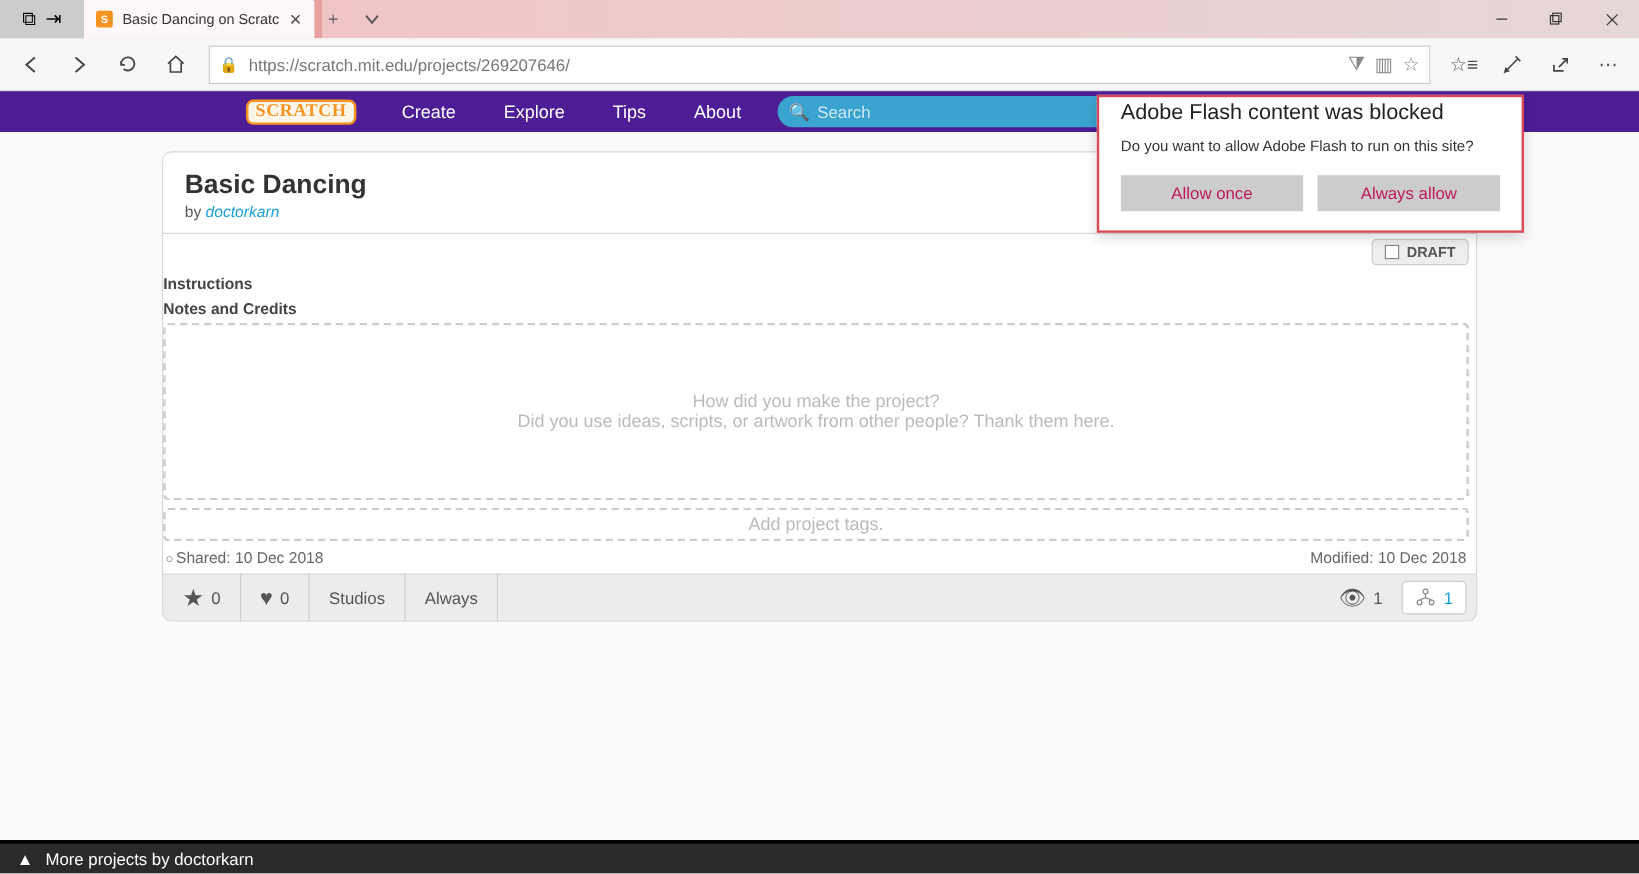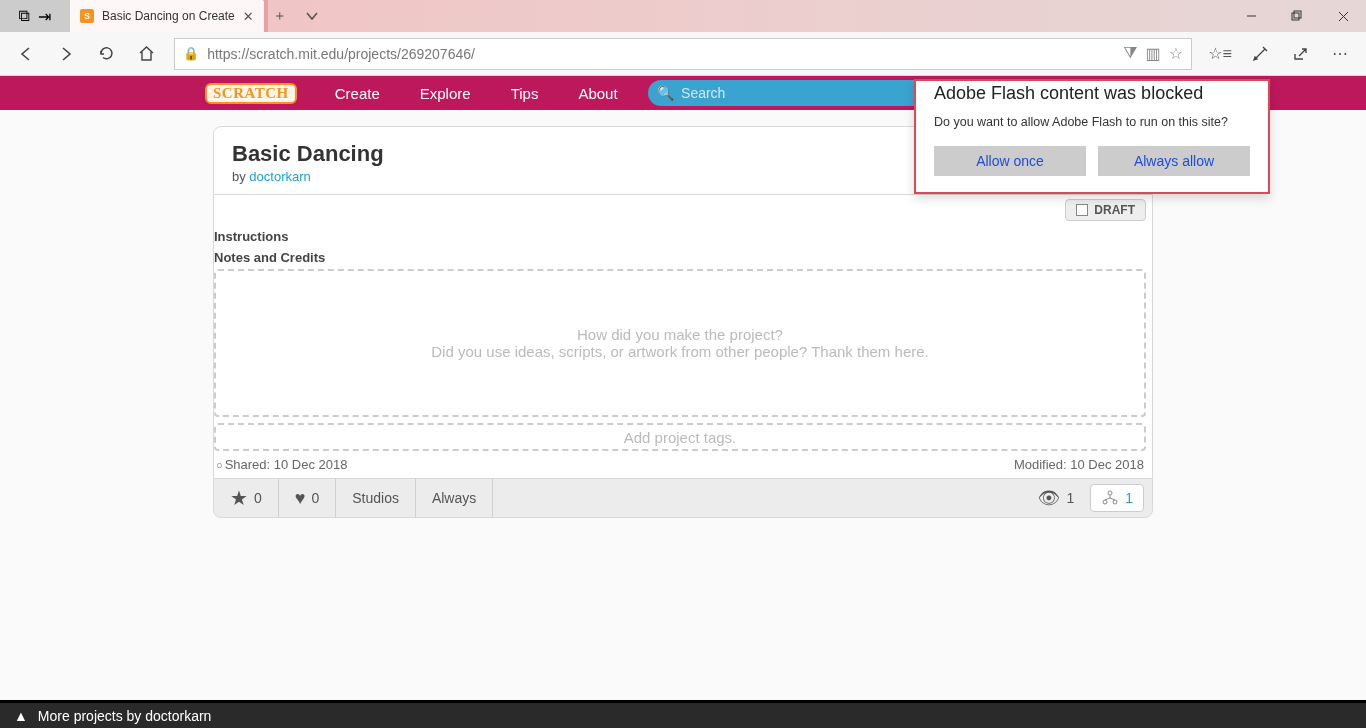--- a/index.html
+++ b/index.html
@@ -18,35 +18,35 @@
 
 
 .toolbar { height: 44px; background: #f7f7f7; display: flex; align-items: center; padding: 0 8px; gap: 4px; border-bottom: 1px solid #d9d9d9; }
 .tbtn { width: 36px; height: 36px; display: flex; align-items: center; justify-content: center; color: #555; border-radius: 2px; }
 .addr { flex: 1; height: 32px; background: #fff; border: 1px solid #ccc; margin: 0 6px; display: flex; align-items: center; padding: 0 8px; gap: 8px; }
 .addr .lock { color: #888; font-size: 13px; }
 .addr .url { font-size: 14px; color: #777; flex: 1; }
 .addr-right { display: flex; gap: 8px; color: #888; }
 
 
-.scratch-nav { height: 34px; background: #be185d; display: flex; align-items: center; padding-left: 205px; gap: 0; }
+.scratch-nav { height: 34px; background: #4c1d95; display: flex; align-items: center; padding-left: 205px; gap: 0; }
 .scratch-logo { font-family: "Comic Sans MS", cursive; font-weight: bold; color: #f7931e; background: #fff5e6; border: 2px solid #f7931e; border-radius: 6px; padding: 0 6px; font-size: 15px; letter-spacing: 0.5px; text-shadow: 1px 1px 0 #fff; margin-right: 18px; }
 .scratch-nav a { color: #fff; font-size: 15px; text-decoration: none; padding: 16px 20px; height: 34px; display: flex; align-items: center; }
 .scratch-search { flex: 1; max-width: 560px; height: 26px; background: #3ba3d0; border-radius: 13px; display: flex; align-items: center; padding: 0 10px; gap: 6px; margin-left: 10px; }
 .scratch-search .sicon { color: #cce9f5; font-size: 14px; }
 .scratch-search input { background: transparent; border: none; outline: none; color: #fff; font-size: 14px; flex: 1; }
 .scratch-search input::placeholder { color: #cce9f5; }
 
 
 .page { background: #fafafa; height: calc(100% - 32px - 44px - 34px - 28px); display: flex; justify-content: center; overflow: hidden; }
-.container { width: 940px; margin-top: 16px; border-radius: 27px; }
+.container { width: 1096px; margin-top: 16px; border-radius: 27px; }
 .proj-head { background: #fff; border: 1px solid #d9d9d9; border-radius: 8px 8px 0 0; padding: 14px 18px 10px; }
 .proj-title { font-size: 22px; font-weight: bold; color: #333; }
 .proj-by { font-size: 13px; color: #555; margin-top: 2px; }
-.proj-by a { color: #1aa0d8; text-decoration: none; }
+.proj-by a { color: #1aa0d8; text-decoration: none; font-style: italic; }
 
 .proj-body { display: flex; gap: 12px; background: #fff; border-left: 1px solid #d9d9d9; border-right: 1px solid #d9d9d9; padding: 0; }
 .stage-col { width: 498px; }
 .stage { background: #e6e6e6; height: 400px; display: flex; flex-direction: column; align-items: center; justify-content: center; color: #888; border: 1px solid #d9d9d9; margin: 0 0 0 4px; }
 .stage-text { font-size: 15px; color: #888; margin-bottom: 24px; }
 
 .right-col { flex: 1; padding: 4px 6px 0 0; }
 .draft-box { float: right; background: #eee; border: 1px solid #ccc; border-radius: 4px; padding: 3px 10px; font-size: 12px; font-weight: bold; color: #555; display: flex; align-items: center; gap: 6px; margin-bottom: 8px; text-align: right; }
 .draft-box .cb { width: 12px; height: 12px; border: 1.5px solid #888; background: #fff; }
 .section-label { clear: both; font-size: 13px; font-weight: bold; color: #444; margin: 6px 0 4px; }
@@ -61,35 +61,35 @@
 .remix-btn { background: #fff; border: 1px solid #ccc; border-radius: 4px; height: 28px; padding: 0 10px; display: flex; align-items: center; gap: 6px; margin-right: 8px; color: #1aa0d8; font-size: 14px; }
 
 
 .footer-strip { position: absolute; bottom: 0; left: 0; right: 0; height: 28px; background: #2a2a2a; color: #fff; display: flex; align-items: center; padding: 0 14px; font-size: 14px; gap: 10px; border-top: 3px solid #000; }
 
 
 .flash-popup { position: absolute; top: 79px; right: 96px; width: 356px; background: #fff; border: 2px solid #d94a56; box-shadow: 0 4px 10px rgba(0,0,0,0.15); padding: 2px 18px 16px; z-index: 50; }
 .flash-popup h3 { font-size: 18px; font-weight: 400; color: #222; margin-bottom: 10px; }
 .flash-popup p { font-size: 12.5px; color: #333; margin-bottom: 14px; line-height: 1.4; }
 .flash-popup .btns { display: flex; gap: 12px; }
-.flash-popup button { flex: 1; height: 30px; background: #ccc; border: none; font-size: 14px; color: #1d4ed8; cursor: pointer; }
+.flash-popup button { flex: 1; height: 30px; background: #ccc; border: none; font-size: 14px; color: #be185d; cursor: pointer; }
 
 svg { display: block; }
 </style>
 </head>
 <body>
 
 <div class="titlebar">
   <div class="sys-left">
     <span>⧉</span>
     <span>⇥</span>
   </div>
   <div class="tab">
     <span class="favicon">S</span>
-    <span class="title">Basic Dancing on Create</span>
+    <span class="title">Basic Dancing on Scratc</span>
     <span class="close">✕</span>
   </div>
   <div class="newtab-btn">＋</div>
   <div class="tabdrop-btn">
     <svg width="14" height="14" viewBox="0 0 14 14">
         <path d="M2 4 L7 10 L12 4" fill="none" stroke="#555" stroke-width="1.6"></path>
       </svg>
   </div>
   <div class="win-controls">
     <div>

